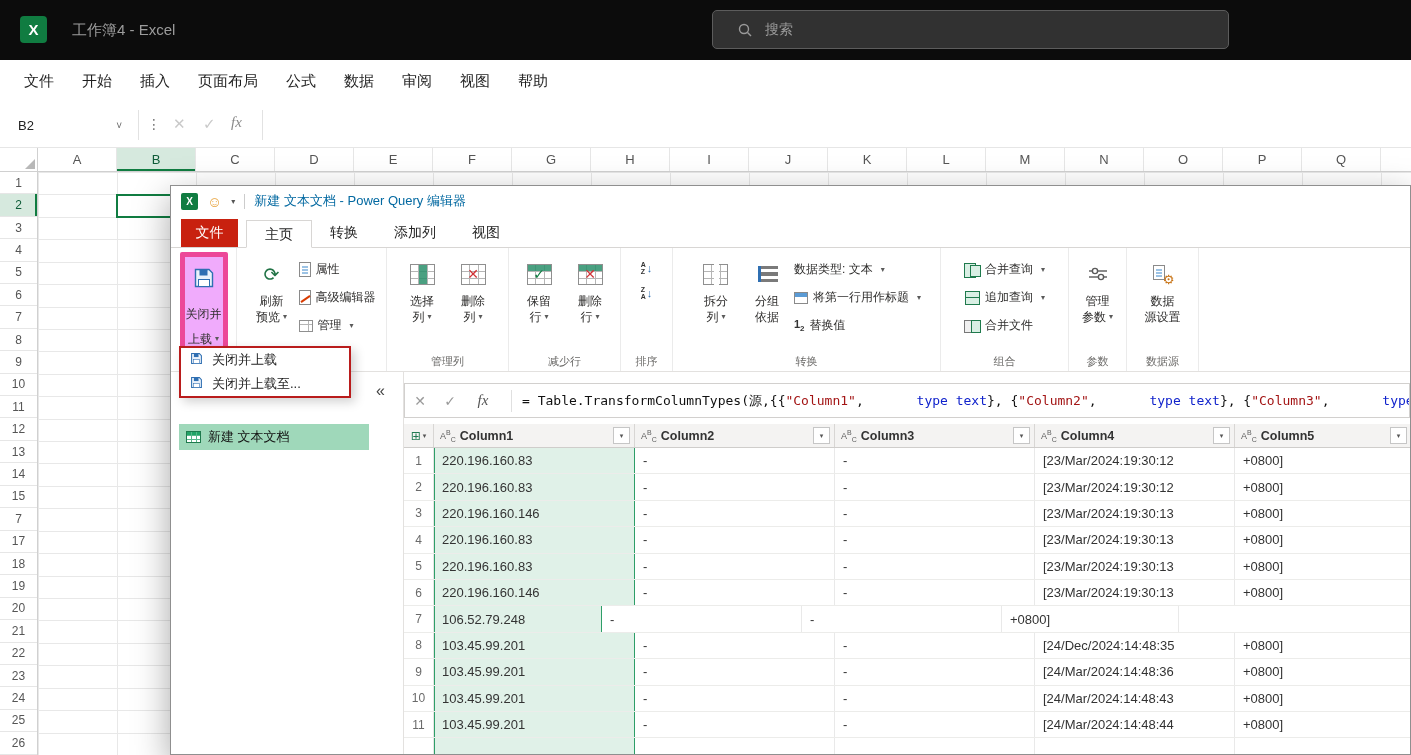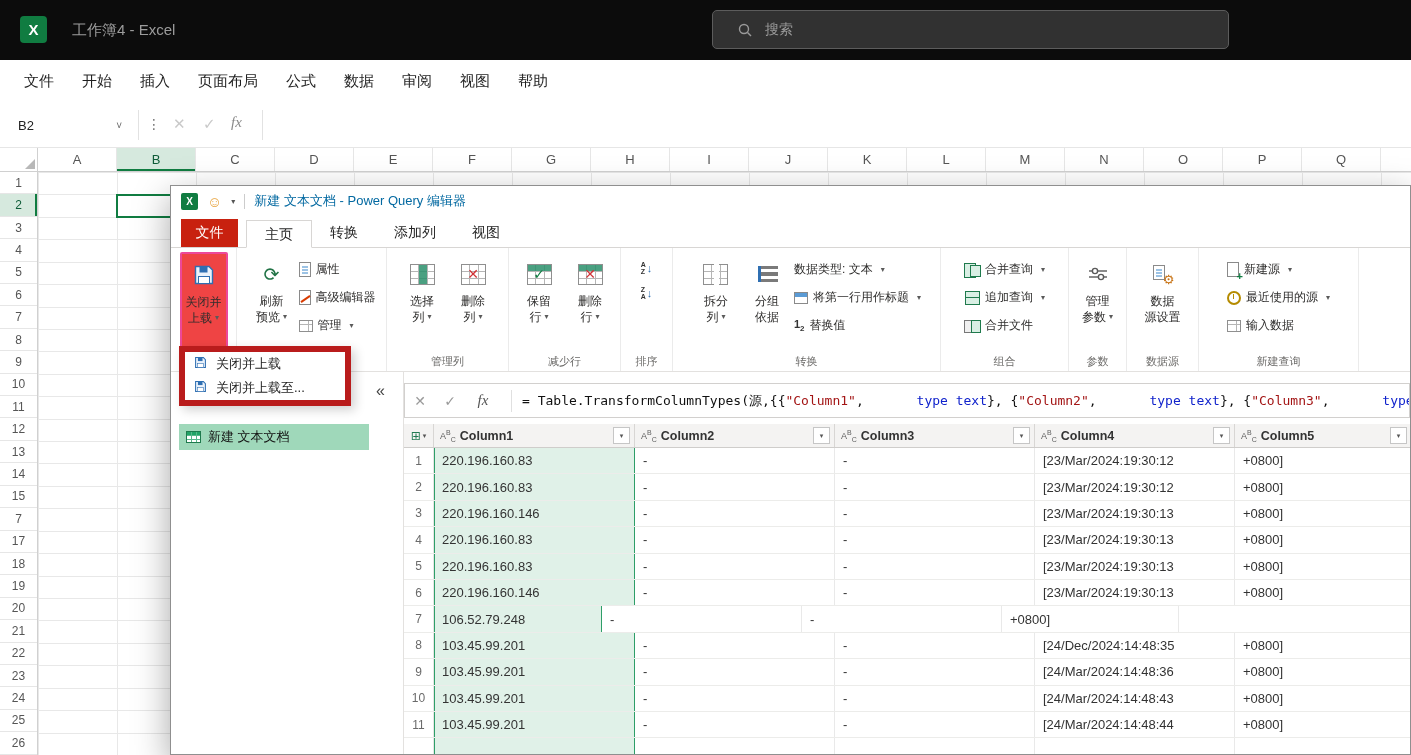--- a/index.html
+++ b/index.html
@@ -45,21 +45,21 @@
 .pq-file-tab{width:57px;height:28px;background:#c8210f;color:#fff;font-size:14px;display:flex;align-items:center;justify-content:center;margin-right:8px;}
 .pq-tab{padding:0 18px;height:28px;line-height:27px;font-size:14px;color:#262626;}
 .pq-tab.active{border:1px solid #d8d6d4;border-bottom:1px solid #fff;background:#fff;margin-bottom:-1px;}
 .pq-ribbon{position:absolute;left:0;top:62px;right:0;height:124px;background:#fff;border-bottom:1px solid #e3e1df;display:flex;}
 .pq-group{position:relative;height:100%;border-right:1px solid #ebebeb;display:flex;align-items:flex-start;justify-content:center;gap:3px;padding:4px 3px 16px;flex:0 0 auto;}
 .g1{width:66px}.g2{width:150px}.g3{width:122px}.g4{width:112px}.g5{width:52px}.g6{width:268px}.g7{width:128px}.g8{width:58px}.g9{width:72px}.g10{width:160px}
 .pq-group-label{position:absolute;left:0;right:0;bottom:2px;text-align:center;font-size:11px;color:#6b6a68;}
 .pq-bigbtn{width:48px;height:100px;display:flex;flex-direction:column;align-items:center;padding-top:5px;font-size:12px;color:#2e2d2c;text-align:center;border:1px solid transparent;}
 .pq-bigbtn .ric{height:32px;display:flex;align-items:center;justify-content:center;margin-bottom:3px;}
 .pq-bigbtn .bl{line-height:16px;white-space:nowrap;display:inline-flex;align-items:center;}
-.pq-bigbtn.pressed{background:#ef4444;border:2px solid #ec4899;border-radius:2px;}
+.pq-bigbtn.pressed{background:#f0abfc;border:5px solid #ec4899;border-radius:2px;justify-content:space-between;}
 .caretafter:after{content:"▾";font-size:8px;color:#5a5a5a;margin-left:3px;}
 .pq-smallcol{display:flex;flex-direction:column;gap:9px;padding-top:8px;align-items:flex-start;}
 .pq-smallbtn{display:flex;align-items:center;gap:5px;font-size:12px;color:#2e2d2c;height:19px;white-space:nowrap;}
 
 .tico{width:25px;height:21px;border:1px solid #8f8f8f;position:relative;background:repeating-linear-gradient(to right,transparent 0 7.3px,#b5b5b5 7.3px 8.3px),repeating-linear-gradient(to bottom,transparent 0 6px,#b5b5b5 6px 7px),#fff;}
 .tico .ovx,.tico .ovc{position:absolute;inset:0;display:flex;align-items:center;justify-content:center;font-weight:bold;font-size:14px;}
 .tico .ovx{color:#d13438;}.tico .ovc{color:#107c41;}
 .tico .colsel{position:absolute;left:8px;top:0;bottom:0;width:8px;background:#2a8f6b;opacity:.85;}
 .tico .rowsel{position:absolute;left:0;right:0;top:0;height:6px;background:#2a8f6b;opacity:.85;}
 .tico .gap{position:absolute;left:10px;top:-1px;bottom:-1px;width:5px;background:#fff;}
@@ -83,21 +83,21 @@
 .refreshch{font-size:19px;color:#217346;line-height:1;}
 .dsico{position:relative;width:20px;height:18px;display:inline-block;}
 .dsico .pgdoc{position:absolute;left:0;top:0;}
 .dsico .gearch{position:absolute;right:-2px;bottom:-3px;color:#c87417;font-size:13px;line-height:1;}
 .sortbtn{display:flex;align-items:center;gap:1px;height:16px;}
 .sortbtn .az{display:flex;flex-direction:column;font-size:7px;line-height:7px;color:#333;font-weight:bold;}
 .sortbtn .ar{font-size:11px;color:#2f6fb2;line-height:1;}
 .digico{font-size:11px;color:#333;font-weight:bold;}
 .digico sub{font-size:8px;}
 
-.pq-menu{position:absolute;left:8px;top:160px;width:172px;background:#fff;border:6px solid #b91c1c;box-shadow:4px 4px 10px rgba(0,0,0,.18);z-index:50;}
+.pq-menu{position:absolute;left:8px;top:160px;width:172px;background:#fff;border:2px solid #b91c1c;box-shadow:4px 4px 10px rgba(0,0,0,.18);z-index:50;}
 .pq-menu-item{display:flex;align-items:center;gap:8px;height:24px;padding:0 8px;font-size:13px;color:#1d1d1d;}
 
 .pq-left{position:absolute;left:0;top:186px;width:233px;bottom:0;background:#fff;border-right:1px solid #e3e1df;}
 .pq-collapse{position:absolute;right:18px;top:10px;color:#444;font-size:16px;}
 .pq-qitem{position:absolute;left:8px;top:52px;width:190px;height:26px;background:#9fd8ba;display:flex;align-items:center;gap:7px;padding:0 7px;font-size:13px;color:#141414;}
 .qico{width:15px;height:12px;border:1px solid #1f7a4d;background:repeating-linear-gradient(to right,transparent 0 4px,#58b88a 4px 5px),repeating-linear-gradient(to bottom,transparent 0 3px,#58b88a 3px 4px),linear-gradient(#21a366 0 0) top/100% 3px no-repeat,#fff;}
 
 .pq-fbar{position:absolute;left:233px;top:197px;right:0;height:35px;background:#fff;border:1px solid #d2d0ce;display:flex;align-items:center;}
 .pq-fbar .fic{width:30px;text-align:center;color:#9a9a9a;font-size:14px;}
 .pq-fbar .ffx{font-style:italic;font-family:"Liberation Serif","DejaVu Serif",serif;color:#555;font-size:15px;width:36px;text-align:center;}
@@ -404,37 +404,20 @@
               <span class="pgdoc lines"></span>
               <span class="gearch">⚙</span>
             </span>
           </span>
         <span class="bl">数据</span>
         <span class="bl">源设置</span>
       </div>
       <div class="pq-group-label">数据源</div>
     </div>
 
-    <div class="pq-group g10">
-      <div class="pq-smallcol">
-        <div class="pq-smallbtn caretafter">
-            <span class="pgdoc plus"></span>
-            <span>新建源</span>
-          </div>
-        <div class="pq-smallbtn caretafter">
-            <span class="clockico"></span>
-            <span>最近使用的源</span>
-          </div>
-        <div class="pq-smallbtn">
-            <span class="minitico"></span>
-            <span>输入数据</span>
-          </div>
-      </div>
-      <div class="pq-group-label">新建查询</div>
-    </div>
   </div>
 
   <div class="pq-left">
     <span class="pq-collapse">«</span>
     <div class="pq-qitem">
       <span class="qico"></span>
       <span>新建 文本文档</span>
     </div>
   </div>
 

